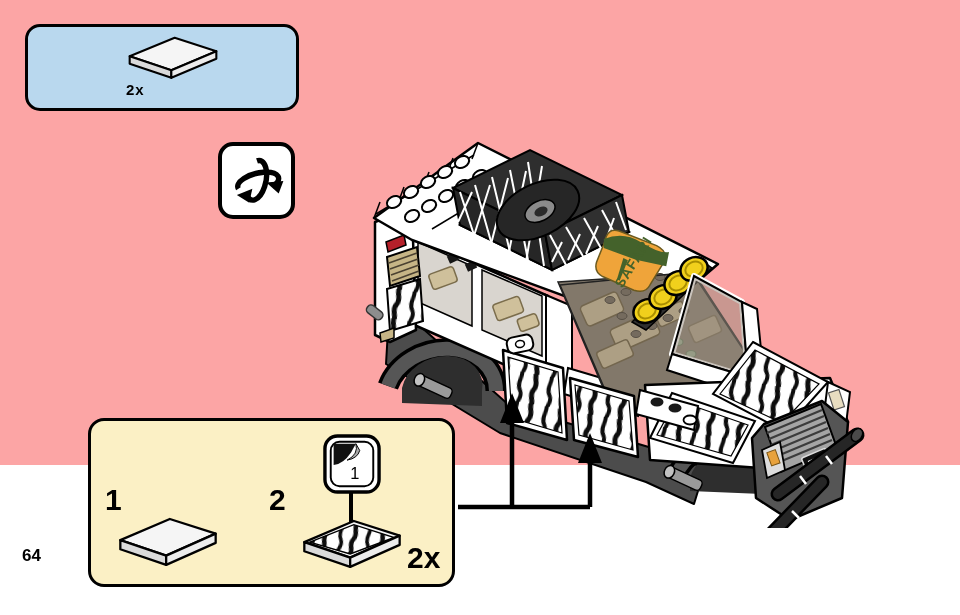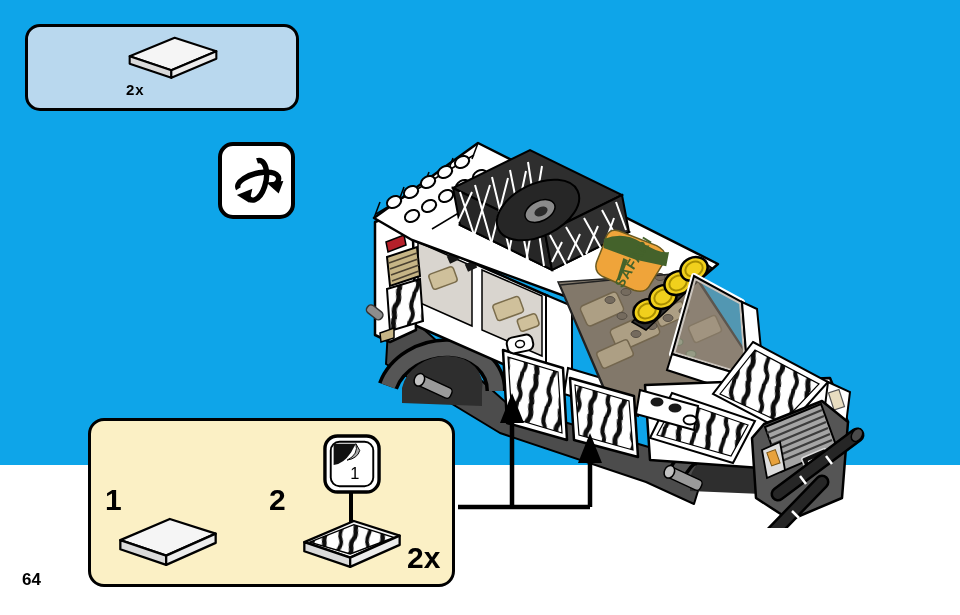--- a/index.html
+++ b/index.html
@@ -1,32 +1,32 @@
 <!DOCTYPE html>
 <html><head>
 <meta charset="utf-8">
 <style>
   html,body{margin:0;padding:0;}
   body{width:960px;height:615px;overflow:hidden;font-family:"Liberation Sans",sans-serif;}
-  .page{position:relative;width:960px;height:465px;background:#0ea5e9;}
+  .page{position:relative;width:960px;height:465px;background:#fca5a5;}
   .abs{position:absolute;}
   .parts-box{left:25px;top:24px;width:268px;height:81px;background:#b9d8ee;
     border:3px solid #000;border-radius:15px;}
   .parts-qty{left:98px;top:54px;font-size:15px;font-weight:700;color:#000;letter-spacing:1px;}
   .step-number{left:26px;top:108px;font-size:46px;font-weight:800;color:#000;letter-spacing:1px;}
   .rotate-box{left:218px;top:142px;width:69px;height:69px;background:#fff;
     border:4px solid #000;border-radius:15px;display:flex;align-items:center;justify-content:center;}
   .substep-box{left:88px;top:418px;width:361px;height:163px;background:#fbf0c5;
     border:3.5px solid #000;border-radius:16px;}
   .substep-label{font-size:30px;font-weight:700;color:#000;}
   .lbl1{left:14px;top:62px;}
   .lbl2{left:178px;top:62px;}
   .qty2{left:316px;top:120px;font-size:30px;font-weight:700;color:#000;}
   .sticker-line{left:258px;top:71px;width:4px;height:42px;background:#000;}
-  .page-number{left:22px;top:570px;font-size:17px;font-weight:700;color:#000;}
+  .page-number{left:22px;top:546px;font-size:17px;font-weight:700;color:#000;}
   svg{display:block;}
 </style>
 </head>
 <body>
 
 <div class="page">
 
   <div class="abs parts-box">
     <svg class="abs" style="left:95px;top:4px;" width="100" height="52" viewBox="0 0 120 62">
       <polygon points="8,30 62,8 112,24 58,47" fill="#f5f5f5" stroke="#000" stroke-width="2.5" stroke-linejoin="round"></polygon>

